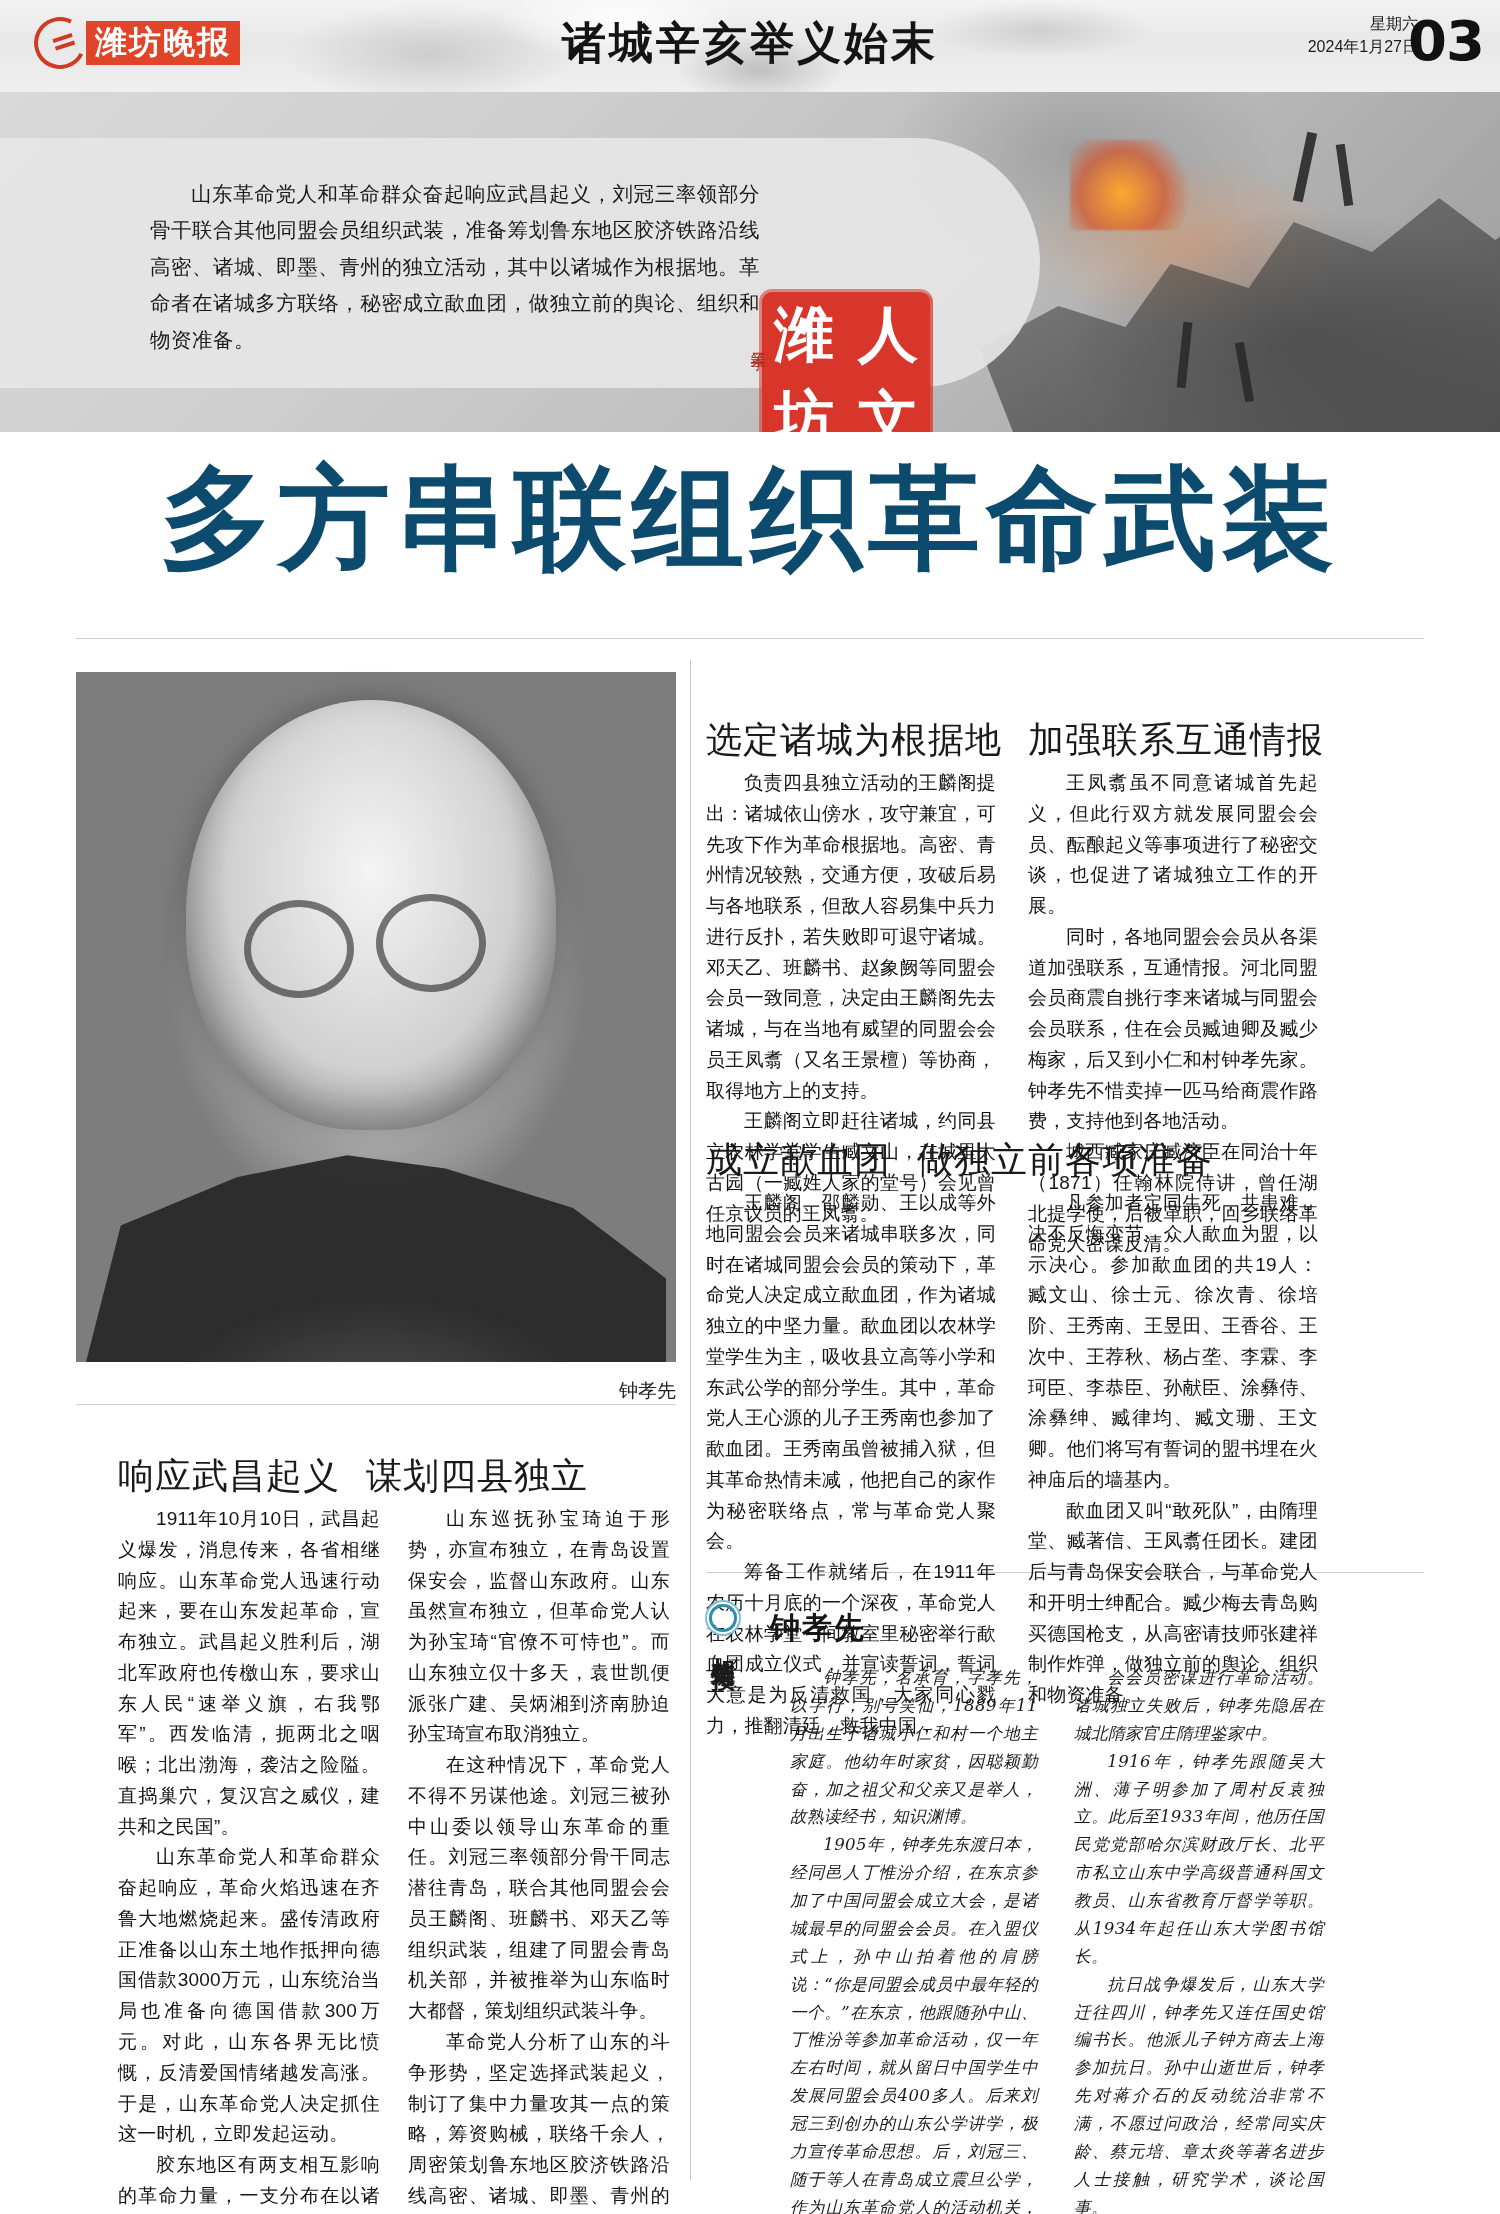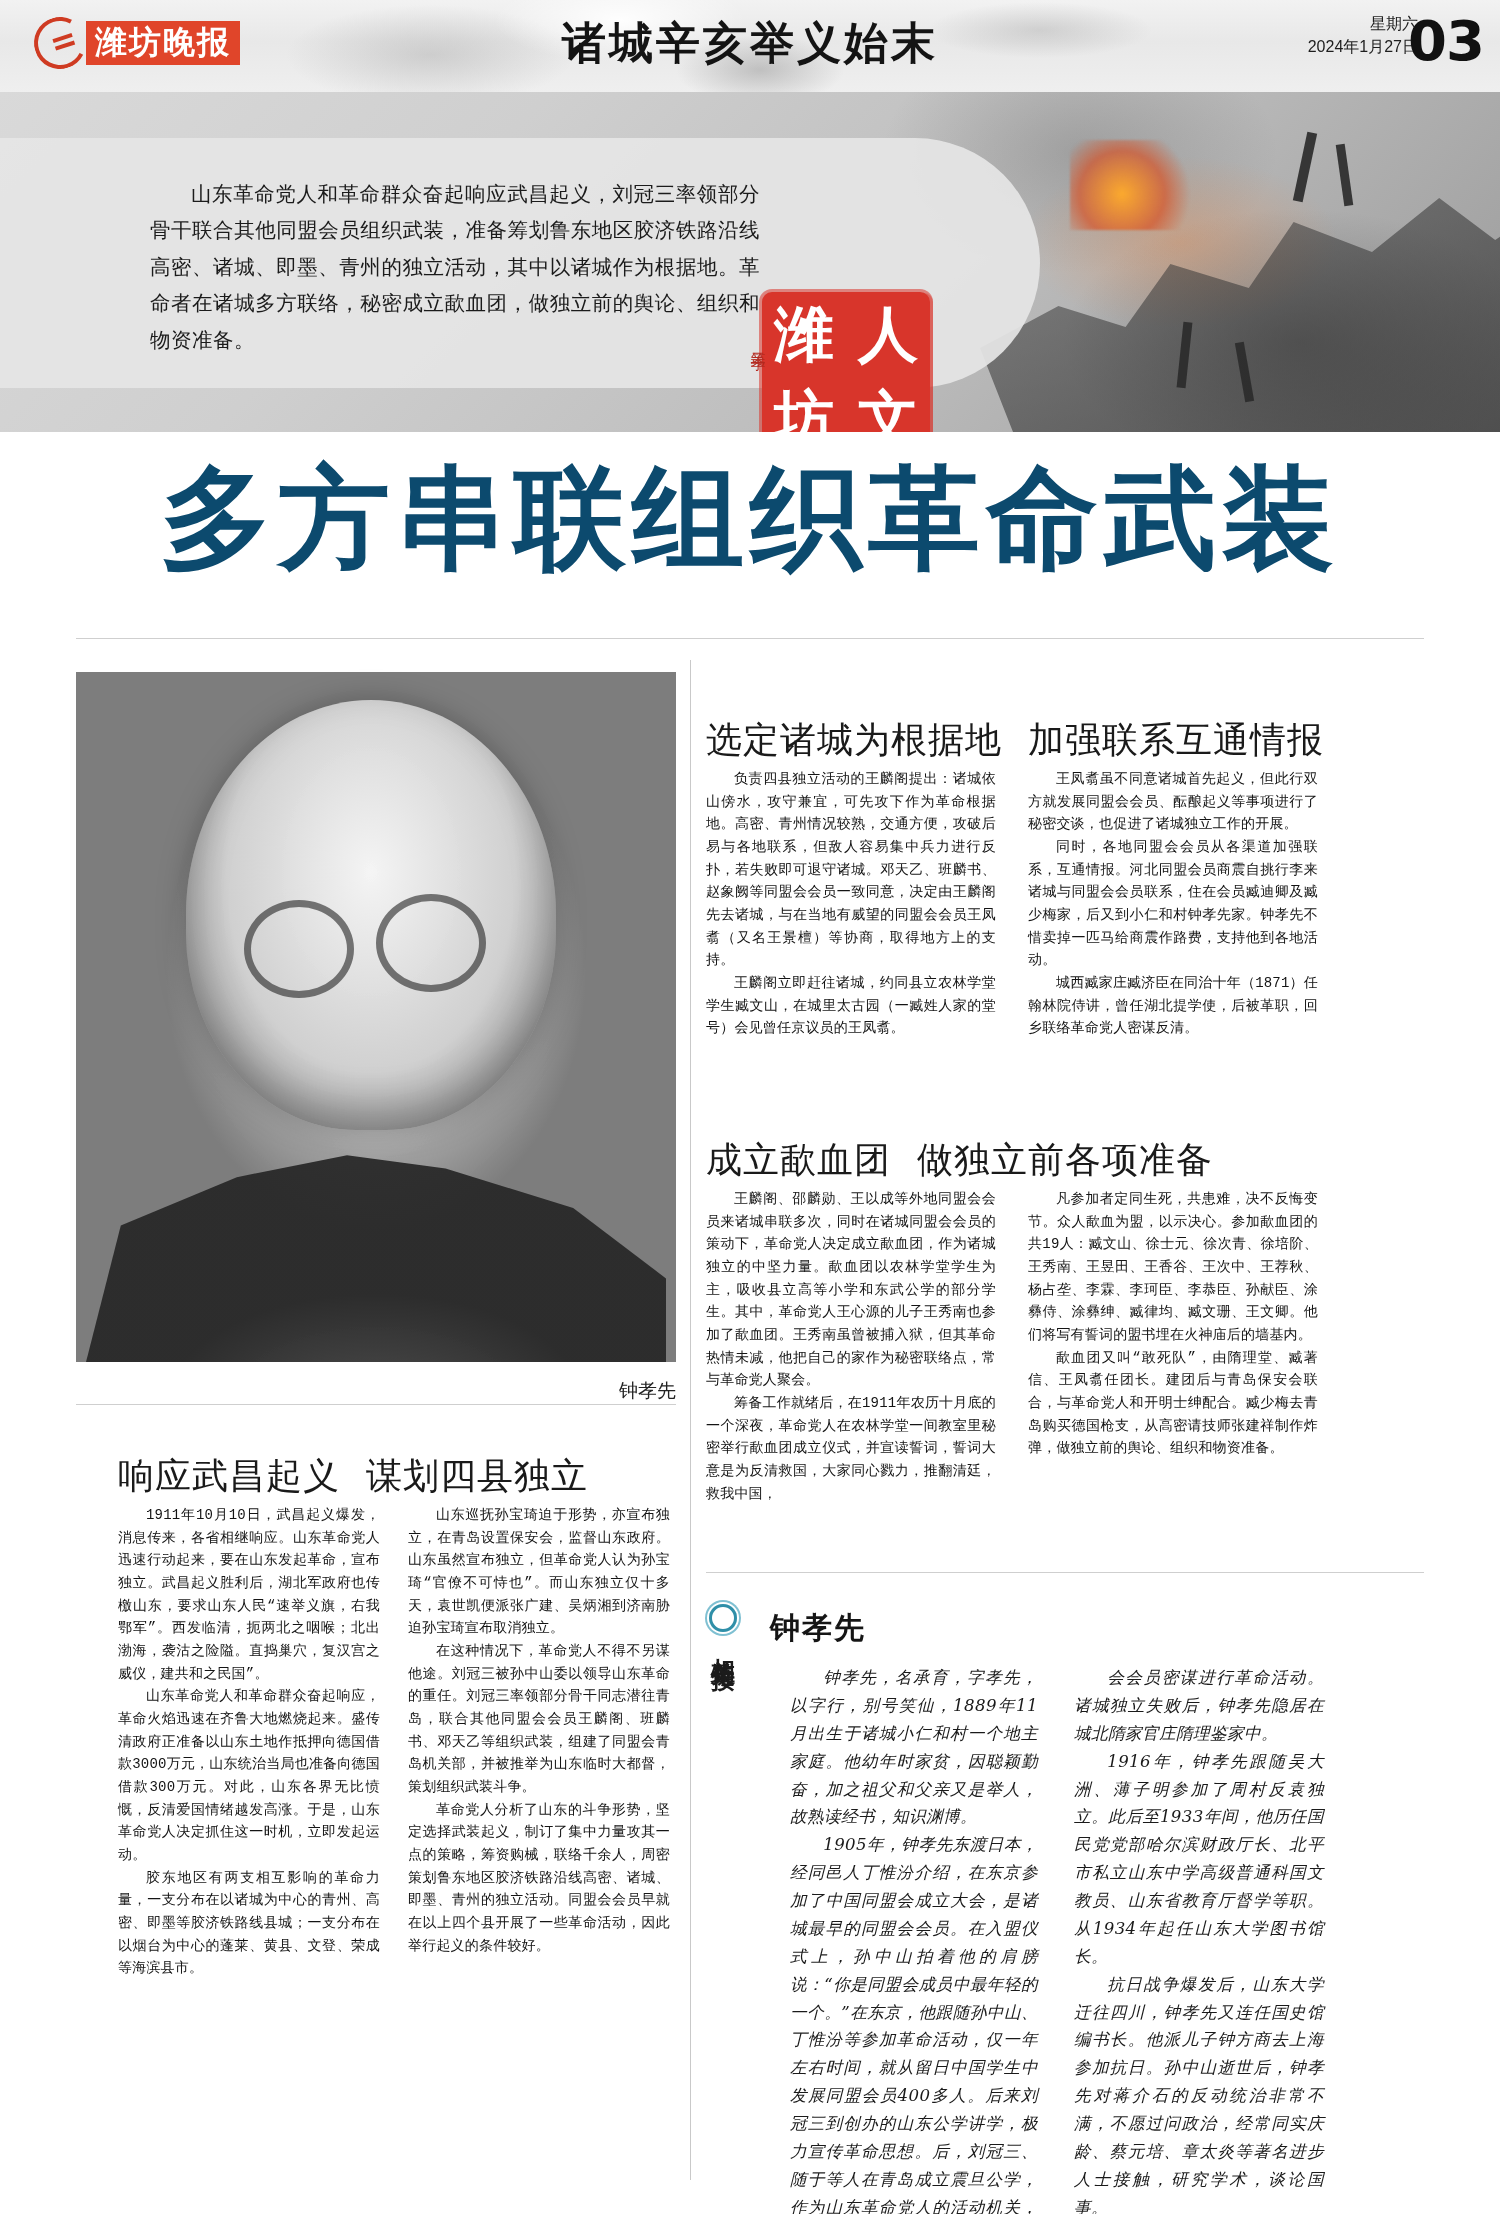--- a/index.html
+++ b/index.html
@@ -260,25 +260,25 @@
     font-weight: normal;
     color: #1a1a1a;
     letter-spacing: 1px;
     white-space: nowrap;
     font-family: "DejaVu Sans", "Liberation Sans", sans-serif;
   }
   .sec-head .gap { display: inline-block; width: 26px; }
 
   .col {
     position: absolute;
-    font-size: 14px;
+    font-size: 19px;
     line-height: 1.62;
     color: #141414;
     text-align: justify;
-    font-family: Liberation Mono, monospace;
+    font-family: Liberation Sans, sans-serif;
     letter-spacing: 0.2px;
   }
   .col p { margin: 0; text-indent: 2em; }
 
   
   .rel-tab {
     position: absolute;
     left: 706px; top: 1604px;
     width: 34px;
     text-align: center;

